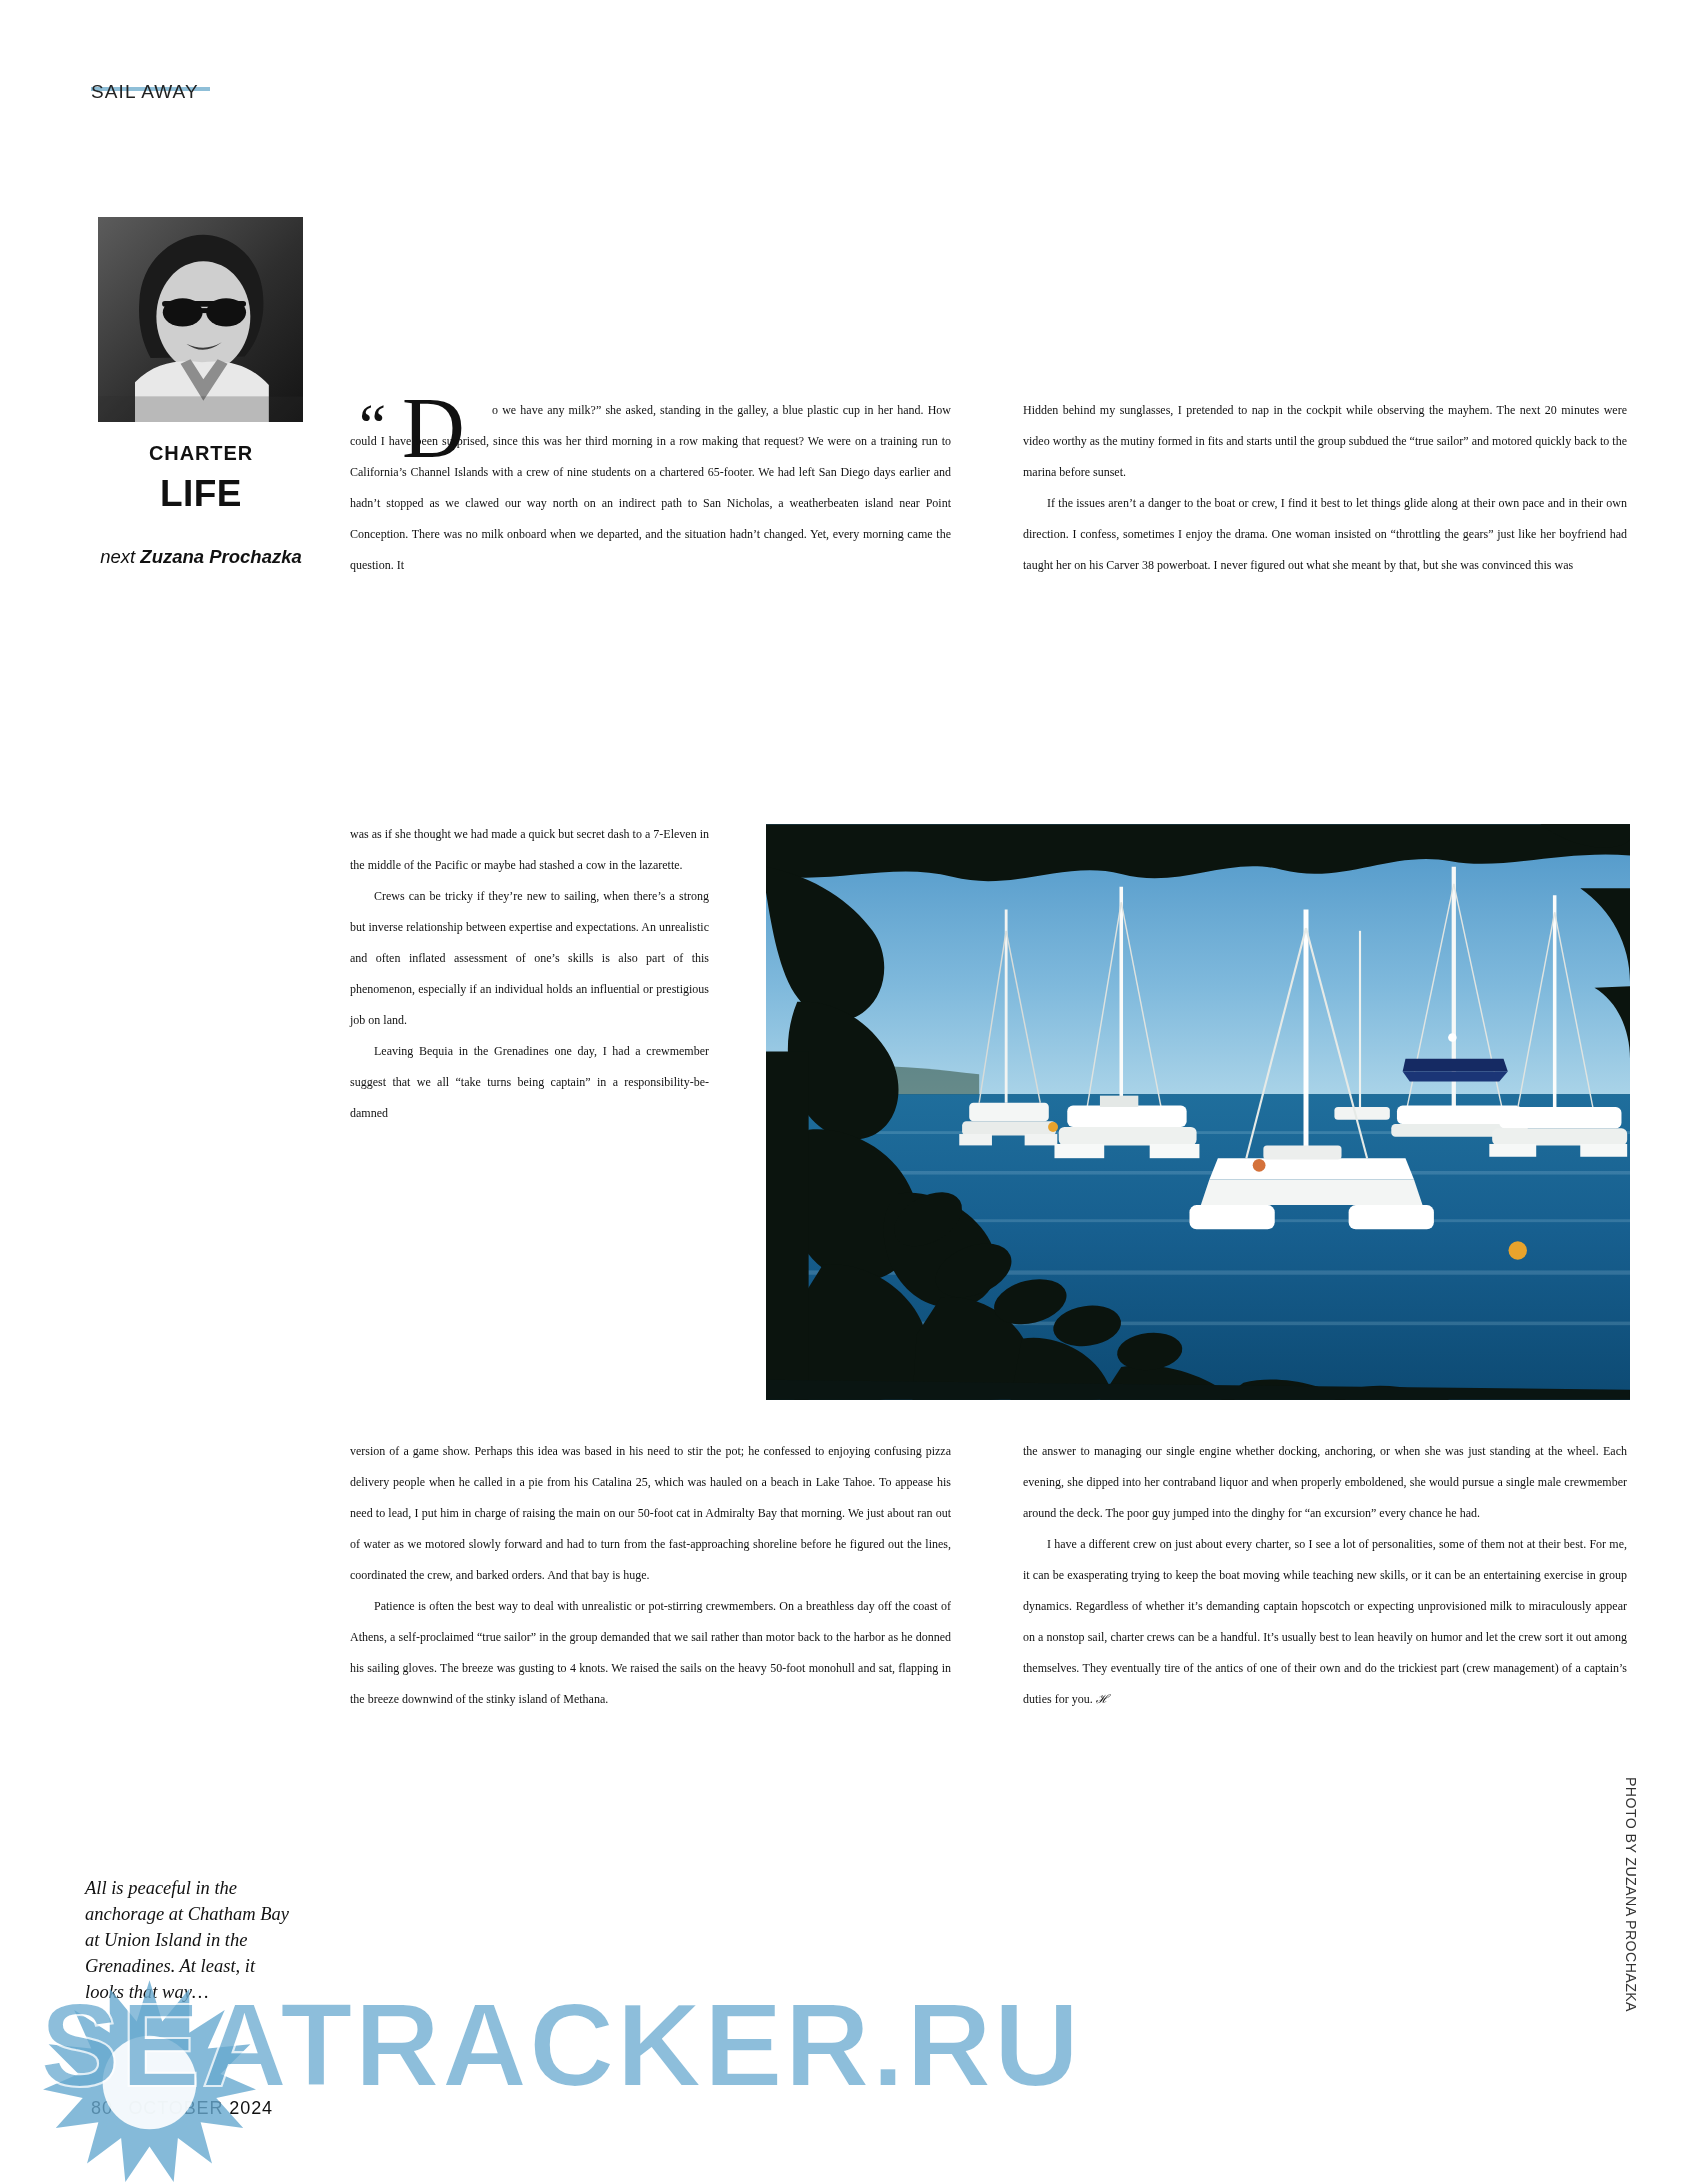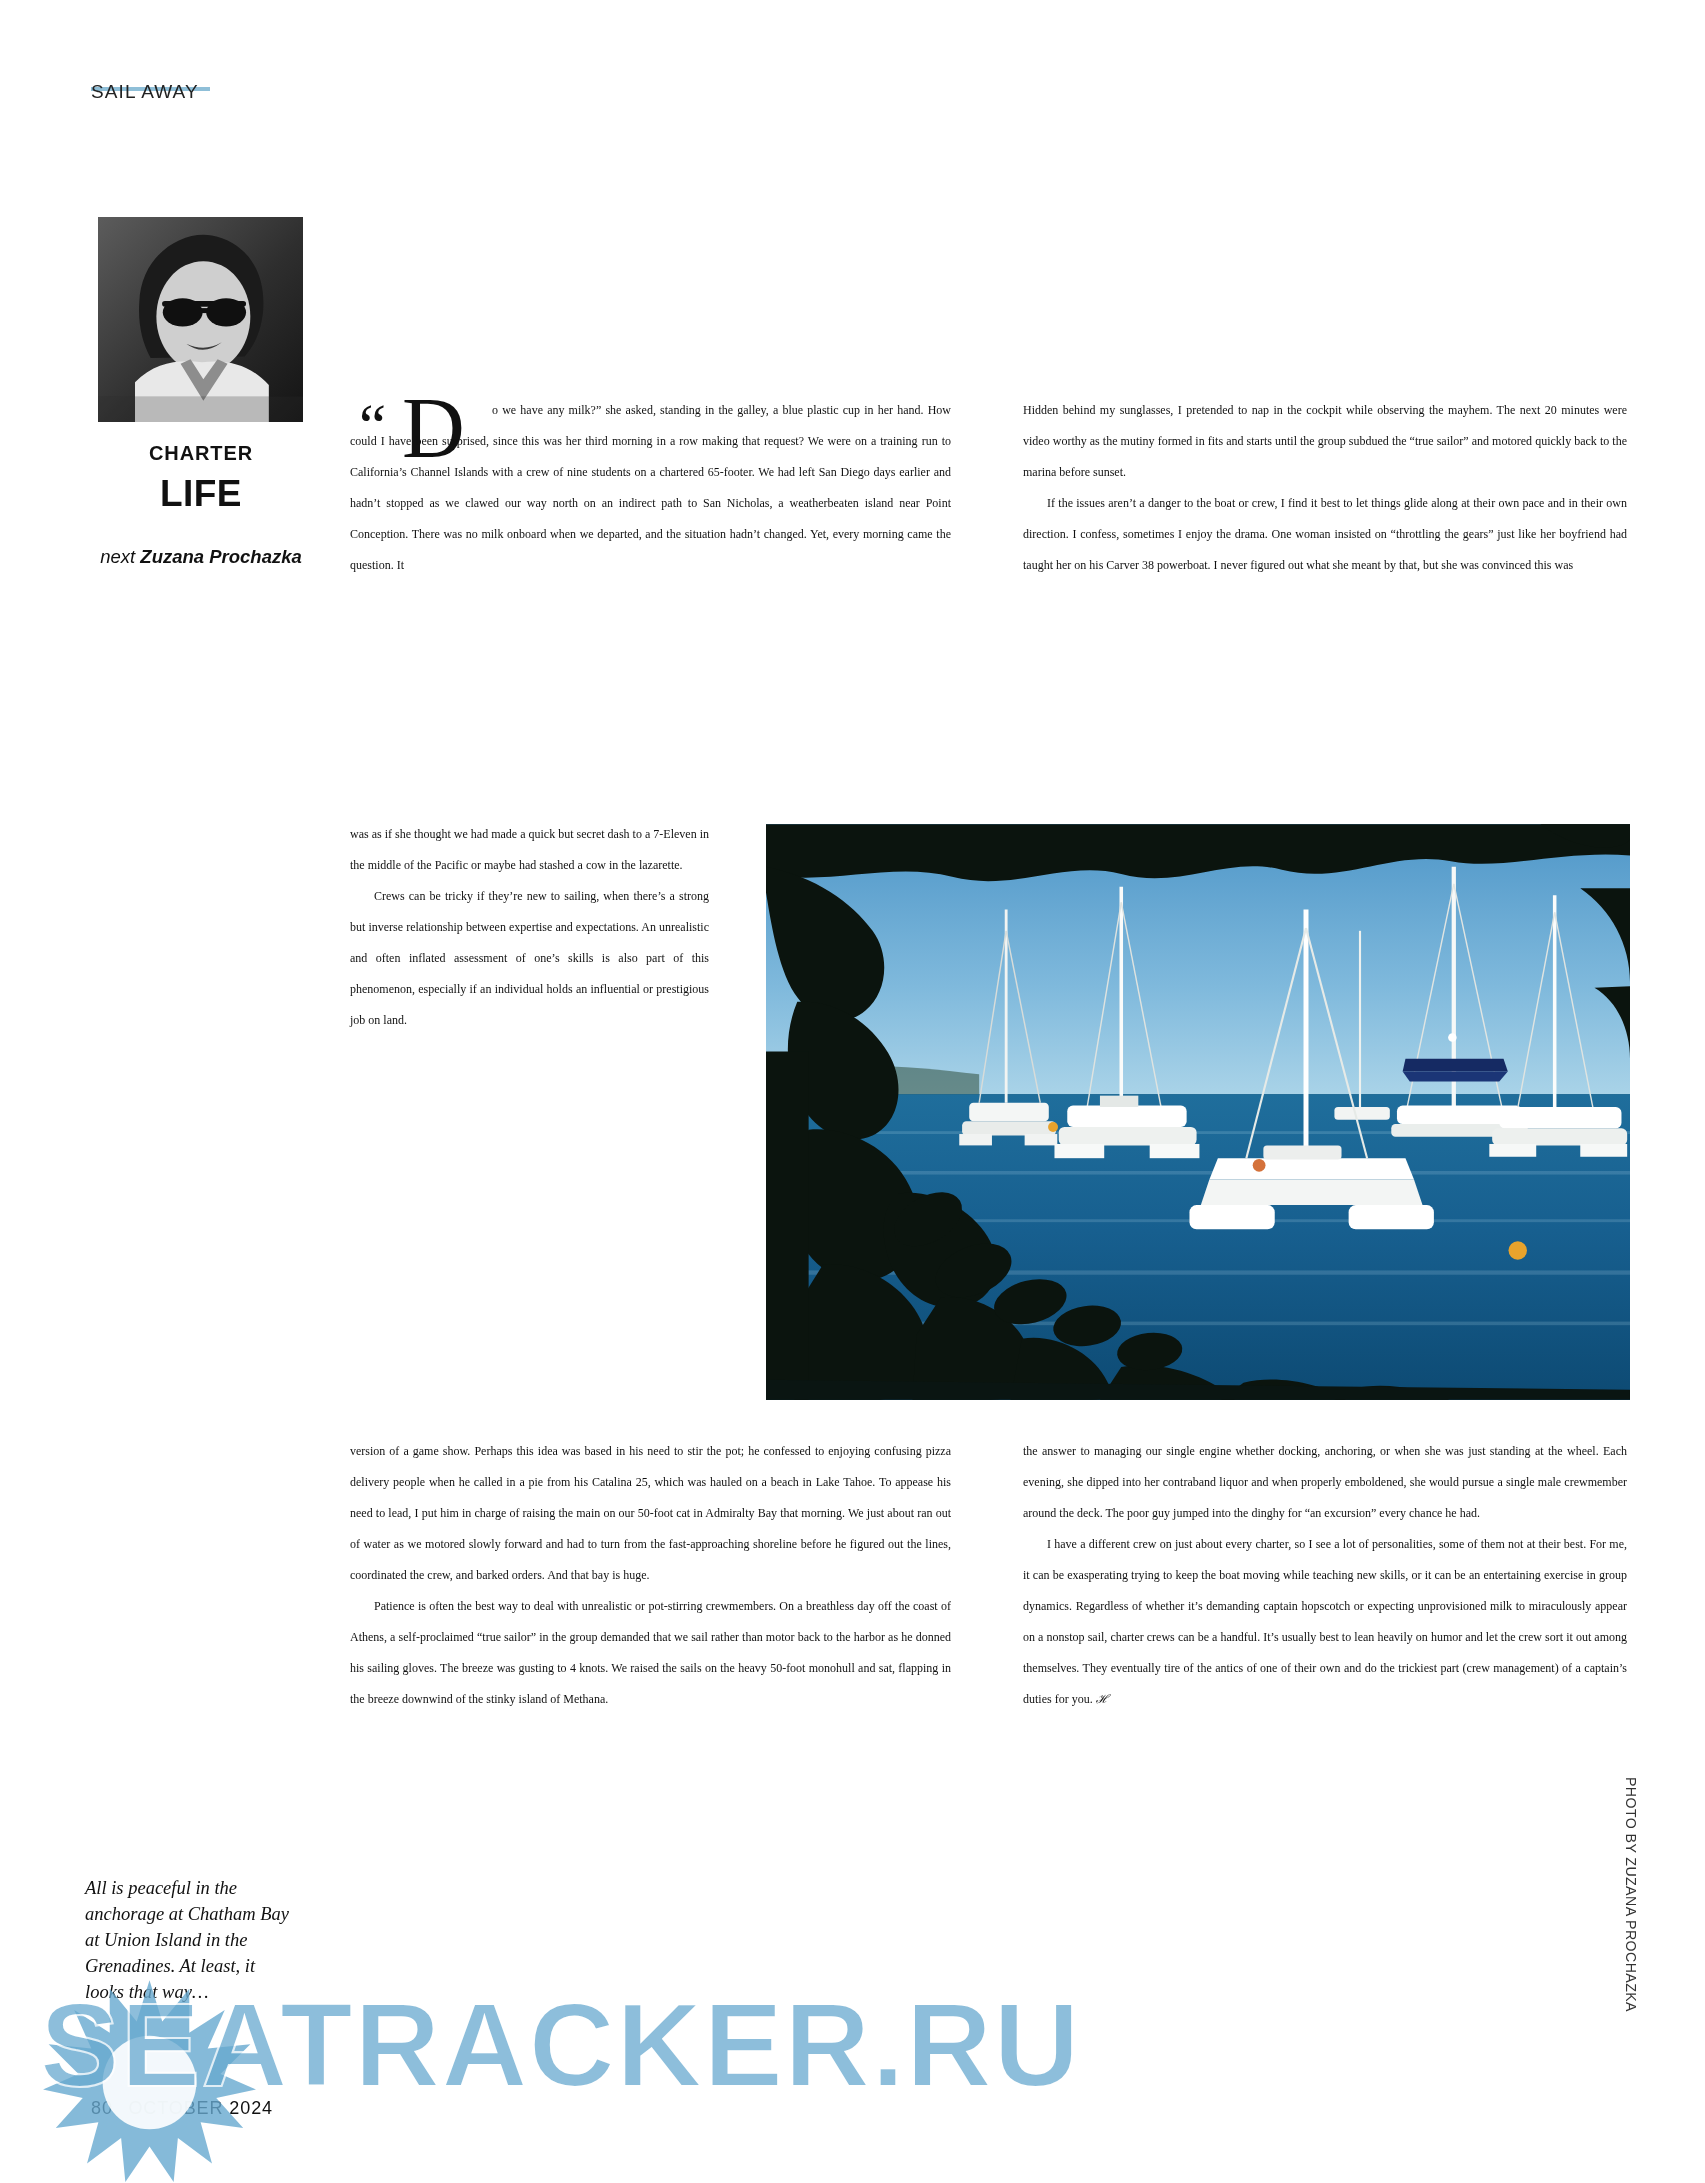--- a/index.html
+++ b/index.html
@@ -262,20 +262,21 @@
   <div class="openquote">“</div>
   <div class="dropcap">D</div>
 
   <div class="col" id="col-left-top">
     <p class="first">o we have any milk?” she asked, standing in the galley, a blue plastic cup in her hand. How could I have been surprised, since this was her third morning in a row making that request? We were on a training run to California’s Channel Islands with a crew of nine students on a chartered 65-footer. We had left San Diego days earlier and hadn’t stopped as we clawed our way north on an indirect path to San Nicholas, a weatherbeaten island near Point Conception. There was no milk onboard when we departed, and the situation hadn’t changed. Yet, every morning came the question. It</p>
   </div>
 
   <div class="col" id="col-left-narrow">
     <p class="first">was as if she thought we had made a quick but secret dash to a 7-Eleven in the middle of the Pacific or maybe had stashed a cow in the lazarette.</p>
     <p>Crews can be tricky if they’re new to sailing, when there’s a strong but inverse relationship between expertise and expectations. An unrealistic and often inflated assessment of one’s skills is also part of this phenomenon, especially if an individual holds an influential or prestigious job on land.</p>
+    <p>Leaving Bequia in the Grenadines one day, I had a crewmember suggest that we all “take turns being captain” in a responsibility-be-damned</p>
   </div>
 
   <div class="col" id="col-left-bottom">
     <p class="first">version of a game show. Perhaps this idea was based in his need to stir the pot; he confessed to enjoying confusing pizza delivery people when he called in a pie from his Catalina 25, which was hauled on a beach in Lake Tahoe. To appease his need to lead, I put him in charge of raising the main on our 50-foot cat in Admiralty Bay that morning. We just about ran out of water as we motored slowly forward and had to turn from the fast-approaching shoreline before he figured out the lines, coordinated the crew, and barked orders. And that bay is huge.</p>
     <p>Patience is often the best way to deal with unrealistic or pot-stirring crewmembers. On a breathless day off the coast of Athens, a self-proclaimed “true sailor” in the group demanded that we sail rather than motor back to the harbor as he donned his sailing gloves. The breeze was gusting to 4 knots. We raised the sails on the heavy 50-foot monohull and sat, flapping in the breeze downwind of the stinky island of Methana.</p>
   </div>
 
   <div class="col" id="col-right-top">
     <p class="first">Hidden behind my sunglasses, I pretended to nap in the cockpit while observing the mayhem. The next 20 minutes were video worthy as the mutiny formed in fits and starts until the group subdued the “true sailor” and motored quickly back to the marina before sunset.</p>
     <p>If the issues aren’t a danger to the boat or crew, I find it best to let things glide along at their own pace and in their own direction. I confess, sometimes I enjoy the drama. One woman insisted on “throttling the gears” just like her boyfriend had taught her on his Carver 38 powerboat. I never figured out what she meant by that, but she was convinced this was</p>

